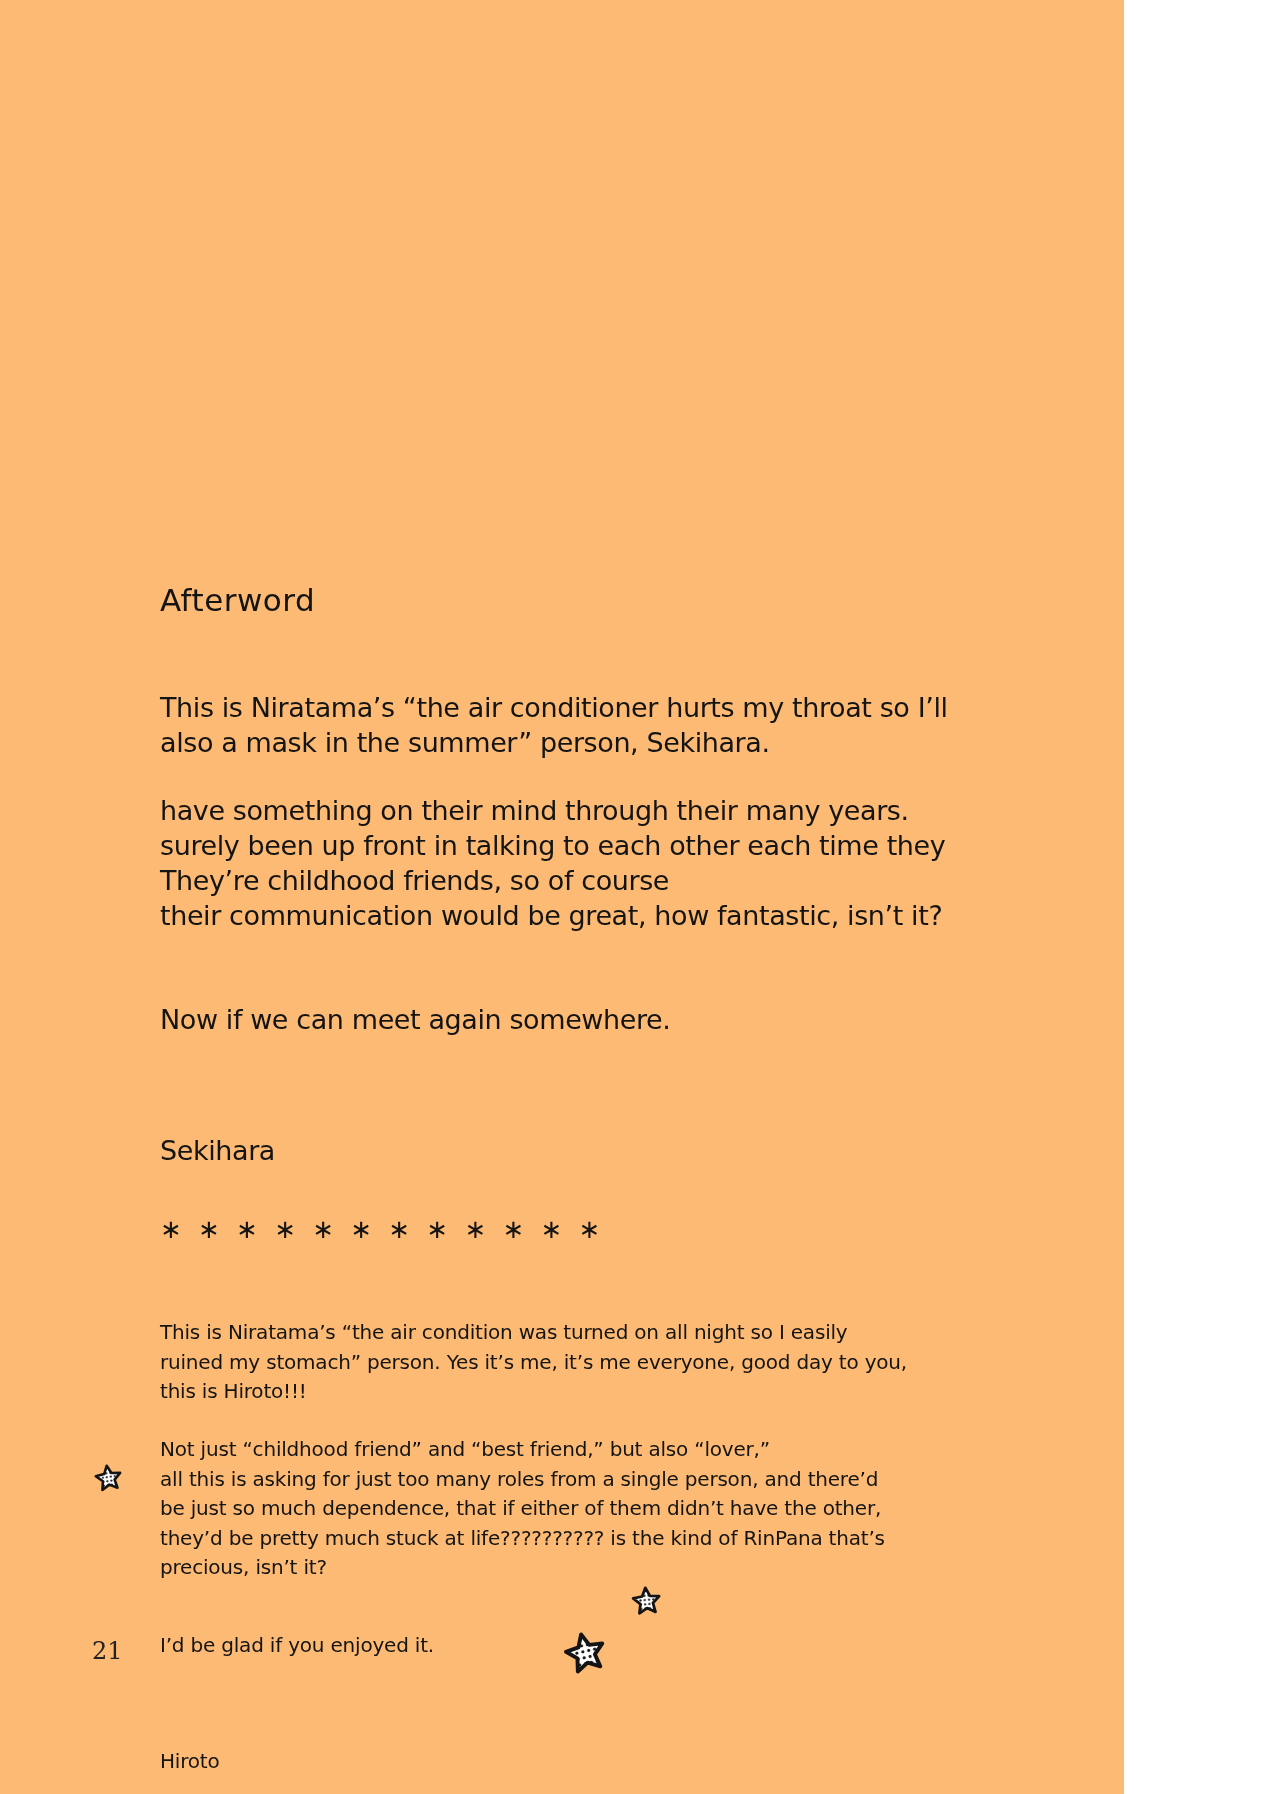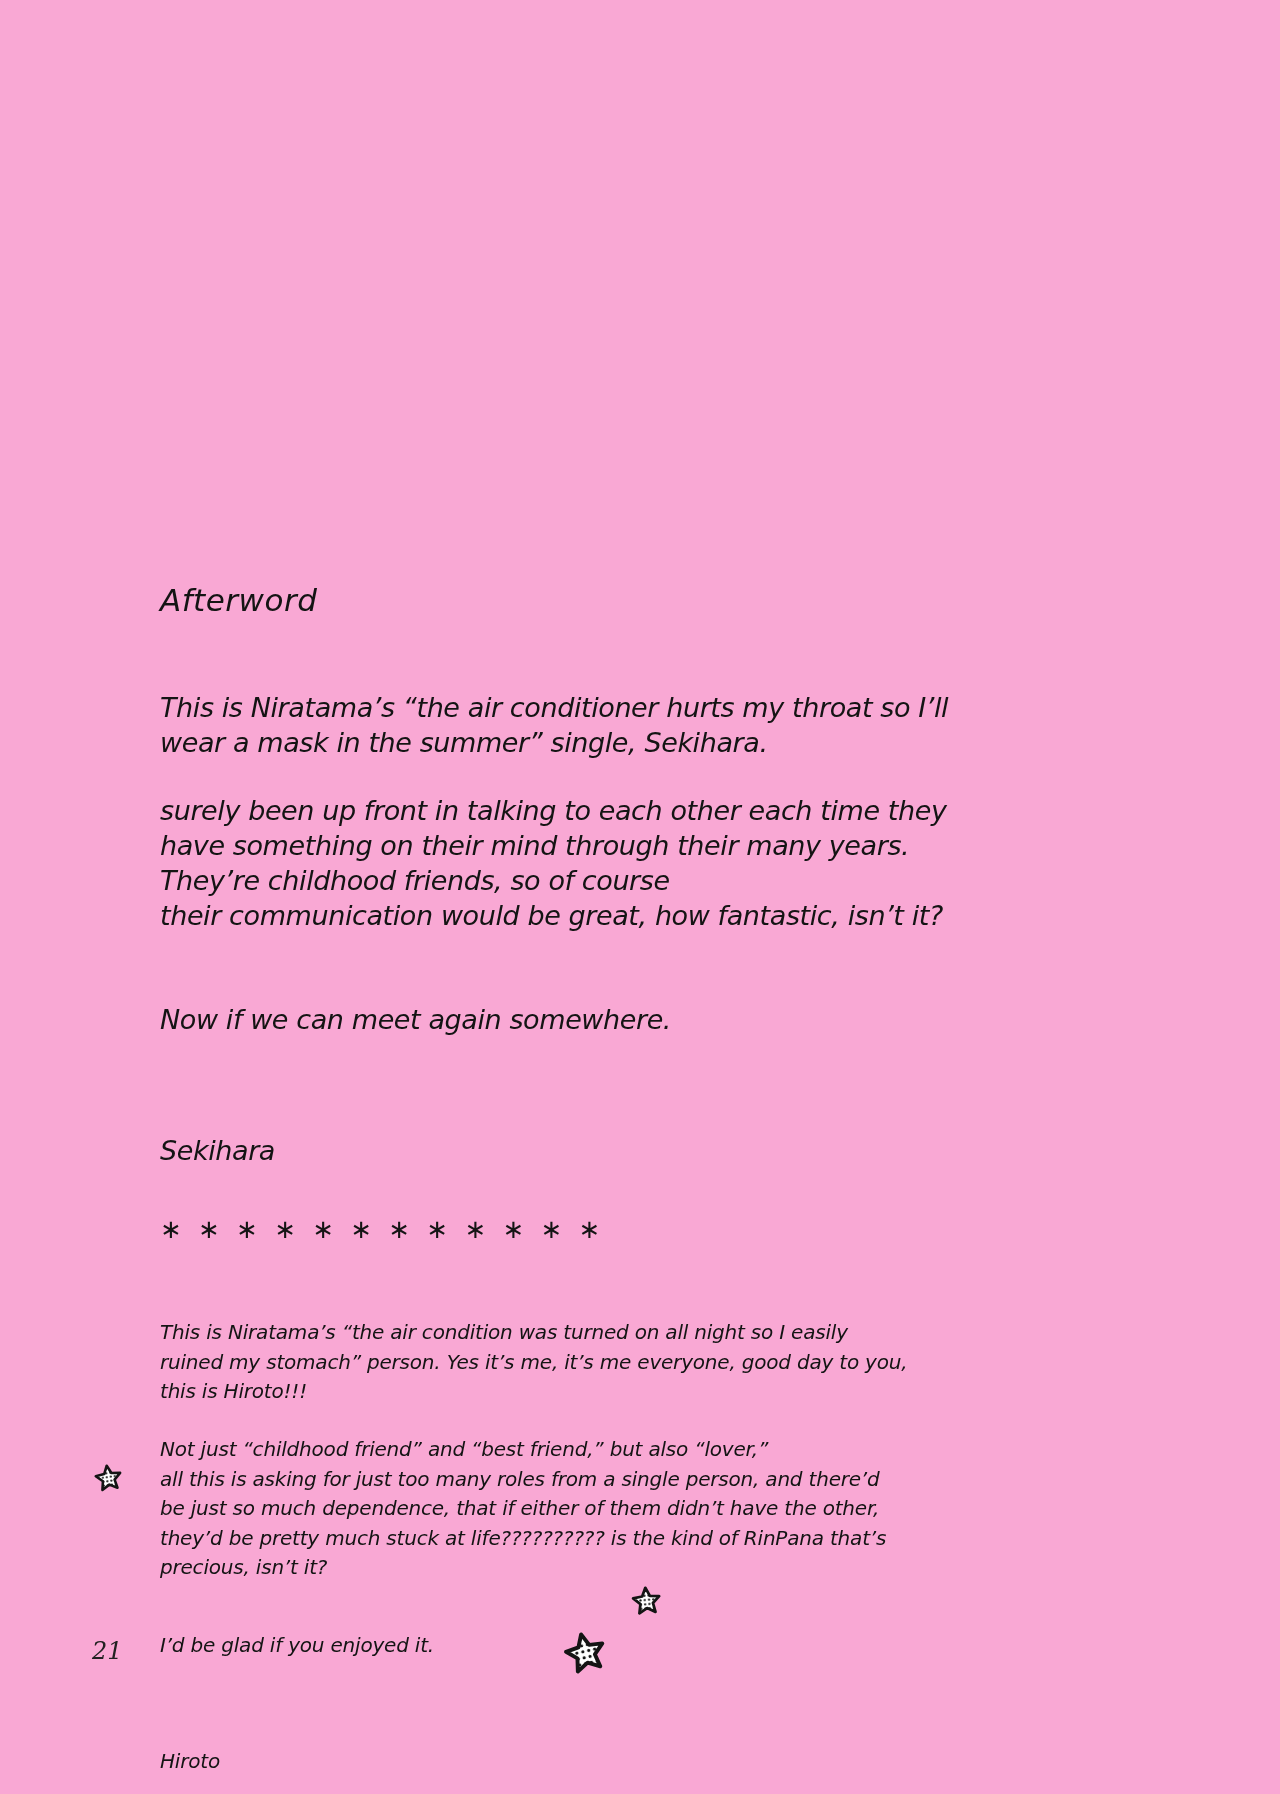--- a/index.html
+++ b/index.html
@@ -1,25 +1,24 @@
 <!DOCTYPE html>
 <html><head>
 <meta charset="utf-8">
 <style>
   * { margin: 0; padding: 0; box-sizing: border-box; }
   html, body { background: #ffffff; }
   .page {
     position: relative;
-    width: 1280px;
+    width: 1124px;
     height: 1794px;
-    background: #f9a8d4;
+    background: #fdba74;
     overflow: hidden;
     font-family: "DejaVu Sans", sans-serif;
     color: #141414;
-    font-style: italic;
   }
   .block { position: absolute; left: 160px; white-space: nowrap; }
   .heading {
     top: 582px;
     font-size: 31px;
     font-weight: 500;
     letter-spacing: 0.5px;
   }
   .body-lg { font-size: 27px; line-height: 35px; letter-spacing: -0.4px; font-weight: 400; }
   .body-sm { font-size: 20px; line-height: 29.5px; letter-spacing: -0.2px; font-weight: 400; }
@@ -57,26 +56,26 @@
         <rect width="3.1" height="3.1" fill="#ffffff"></rect>
         <circle cx="1.55" cy="1.55" r="0.82" fill="#141414"></circle>
       </pattern>
     </defs>
   </svg>
 
   <div class="block heading">Afterword</div>
 
   <div class="block body-lg p1">
     <div>This is Niratama’s “the air conditioner hurts my throat so I’ll</div>
-    <div>wear a mask in the summer” single, Sekihara.</div>
+    <div>also a mask in the summer” person, Sekihara.</div>
   </div>
 
   <div class="block body-lg p2">
+    <div>have something on their mind through their many years.</div>
     <div>surely been up front in talking to each other each time they</div>
-    <div>have something on their mind through their many years.</div>
     <div>They’re childhood friends, so of course</div>
     <div>their communication would be great, how fantastic, isn’t it?</div>
   </div>
 
   <div class="block body-lg p3">
     <div>Now if we can meet again somewhere.</div>
   </div>
 
   <div class="block body-lg sig1">Sekihara</div>
 

